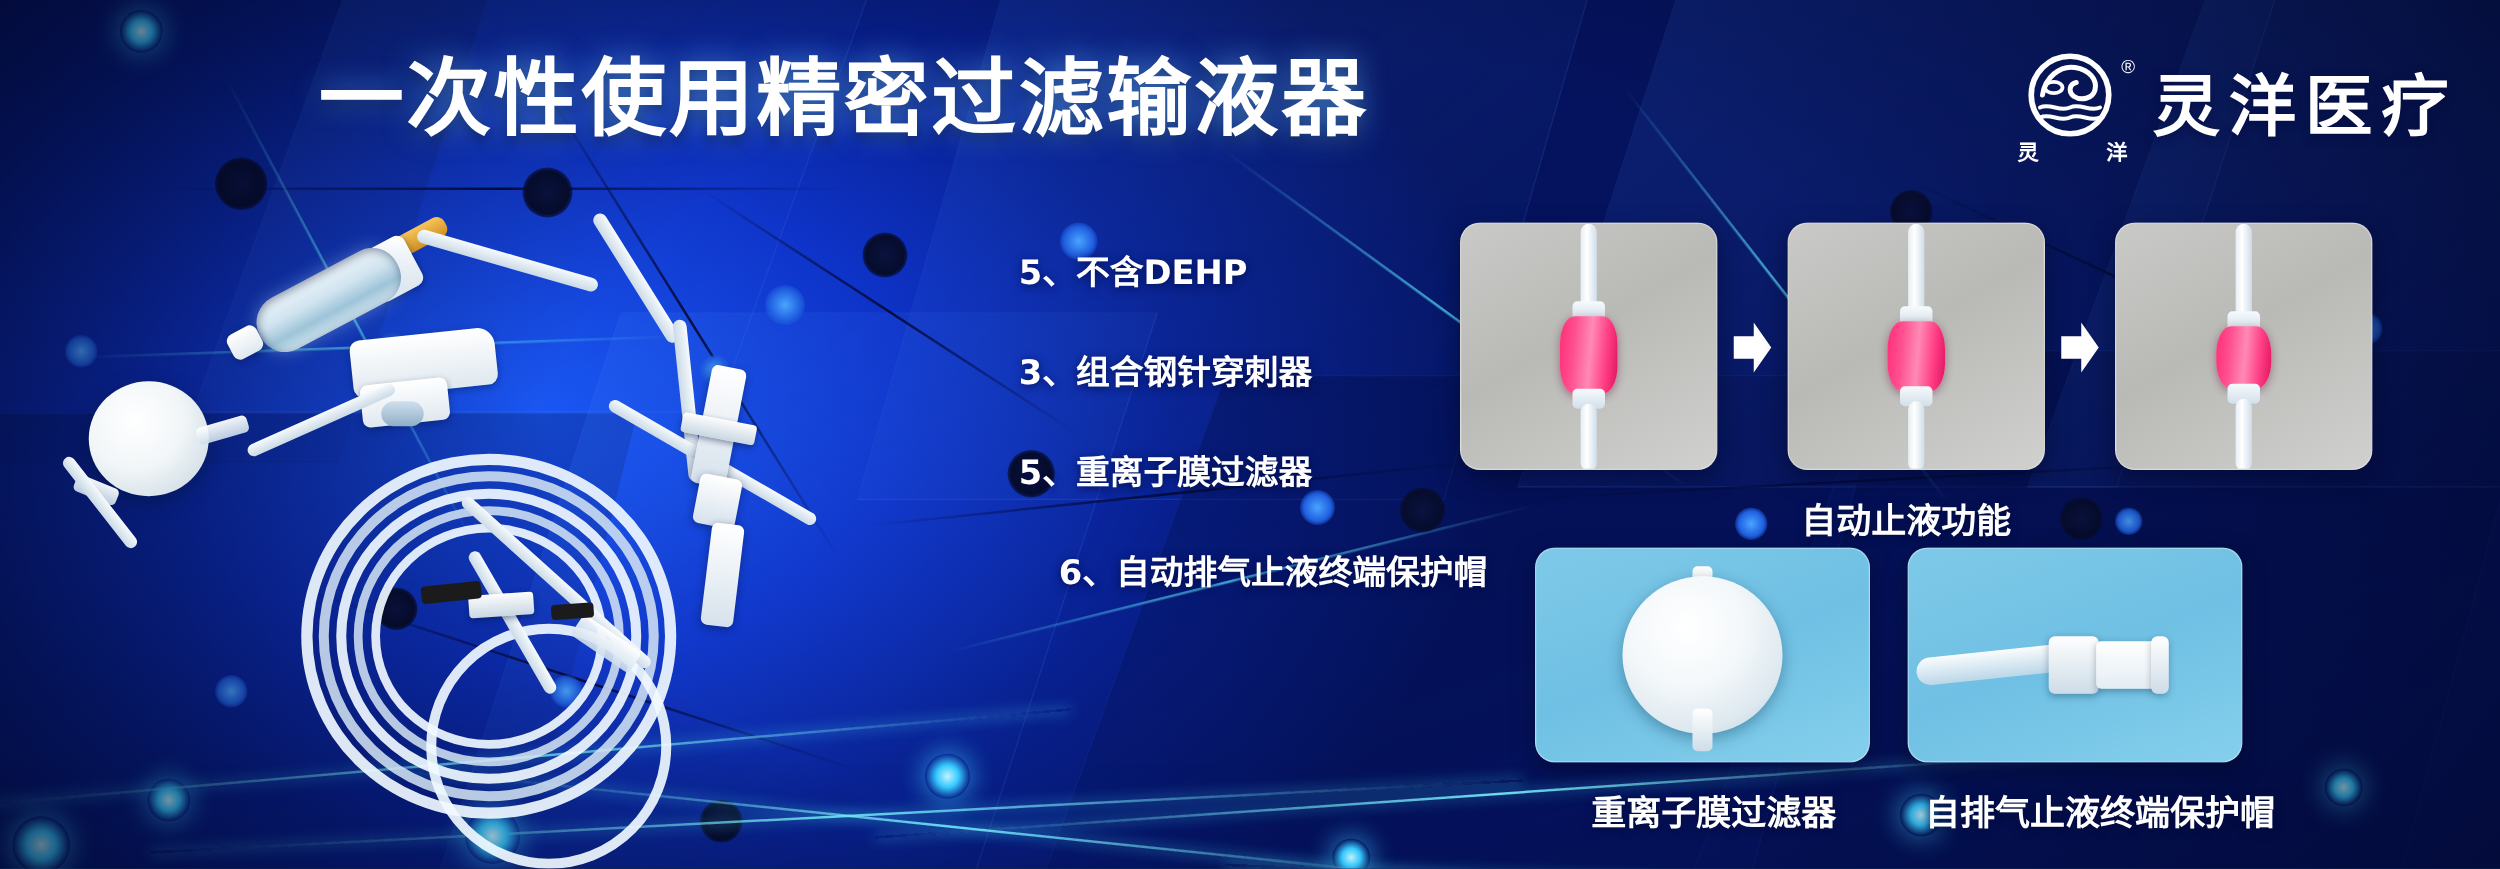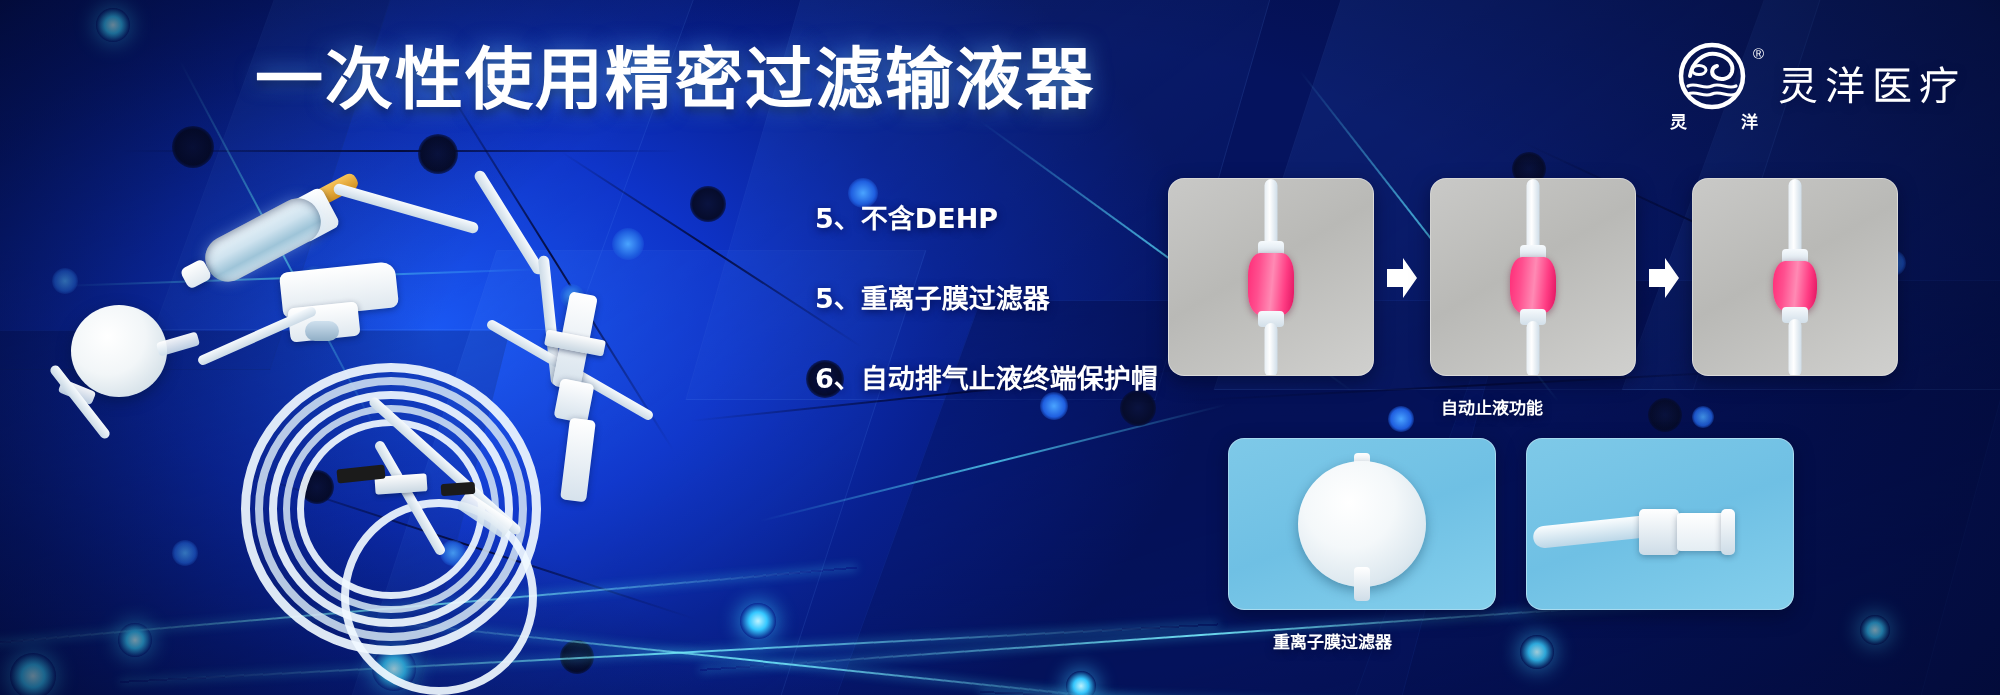--- a/index.html
+++ b/index.html
@@ -79,38 +79,38 @@
   .brand-mark .reg{
     position:absolute;right:-4px;top:6px;color:#fff;font-size:15px;line-height:1;
   }
   .brand-sub-cn{
     position:absolute;left:0;top:68px;width:92px;display:flex;justify-content:space-between;
     color:#fff;font-size:17px;font-weight:700;padding:0 2px;
     font-family:"DejaVu Sans","Liberation Sans",sans-serif;
   }
   .brand-text{display:flex;flex-direction:column;align-items:center;}
   .brand-cn{
-    color:#fff;font-size:40px;font-weight:400;letter-spacing:7px;line-height:1.05;
+    color:#fff;font-size:54px;font-weight:700;letter-spacing:7px;line-height:1.05;
     font-family:"DejaVu Sans","Liberation Sans",sans-serif;
     text-shadow:0 2px 8px rgba(0,10,60,.6);
   }
   .brand-en{
     color:#fff;font-size:20px;letter-spacing:2.6px;font-weight:600;margin-top:2px;
     font-family:"Liberation Sans",sans-serif;
   }
 
   
   .features{position:absolute;left:815px;top:205px;width:420px;}
   .feature{
     color:#fff;font-size:27px;font-weight:700;line-height:1;margin-bottom:53px;
     white-space:nowrap;
     font-family:"DejaVu Sans","Liberation Sans",sans-serif;
     text-shadow:0 2px 8px rgba(0,10,70,.85);
   }
-  .feature:last-child{margin-bottom:0;}
+  .feature:last-child{margin-bottom:0;margin-left:32px;}
 
   
   .product{position:absolute;left:45px;top:175px;width:760px;height:500px;}
   .tube{position:absolute;border-radius:999px;}
   .coil{
     position:absolute;border-radius:50%;
     border-style:solid;border-color:rgba(240,248,255,.92);
   }
   .coil.inner-shade{border-color:rgba(214,230,244,.85);}
 
@@ -191,21 +191,21 @@
     position:absolute;height:22px;border-radius:12px;
     background:linear-gradient(180deg,rgba(255,255,255,.96),rgba(198,218,232,.88));
   }
   .cap-lux{
     position:absolute;border-radius:5px;
     background:linear-gradient(180deg,#ffffff,#cddce7);
     box-shadow:0 2px 6px rgba(0,30,60,.3);
   }
 
   .caption{
-    position:absolute;color:#fff;font-size:17px;font-weight:700;white-space:nowrap;
+    position:absolute;color:#fff;font-size:28px;font-weight:700;white-space:nowrap;
     font-family:Liberation Serif, serif;
     text-shadow:0 2px 8px rgba(0,10,60,.9);
   }
 </style>
 </head>
 <body>
 
 <div id="stage">
 
   <div class="bg-base"></div>
@@ -337,20 +337,21 @@
     <div class="tube" style="left:300px;top:286px;width:200px;height:10px;background:linear-gradient(180deg,#f6fafd,#cbdae6);transform:rotate(42deg);"></div>
     <div class="connector" style="left:412px;top:330px;width:56px;height:20px;transform:rotate(34deg);"></div>
     <div class="tube" style="left:300px;top:318px;width:130px;height:10px;background:linear-gradient(180deg,#f6fafd,#cbdae6);transform:rotate(60deg);"></div>
     <div class="clamp" style="left:330px;top:300px;width:52px;height:18px;transform:rotate(-4deg);"></div>
     <div style="position:absolute;left:292px;top:292px;width:48px;height:14px;background:#1b1b1b;border-radius:3px;transform:rotate(-6deg);"></div>
     <div style="position:absolute;left:396px;top:308px;width:34px;height:12px;background:#1b1b1b;border-radius:3px;transform:rotate(-4deg);"></div>
   </div>
 
   <div class="features">
     <div class="feature">5、不含DEHP</div>
+    <div class="feature">3、组合钢针穿刺器</div>
     <div class="feature">5、重离子膜过滤器</div>
     <div class="feature">6、自动排气止液终端保护帽</div>
   </div>
 
   <div class="panel gray" style="left:1168px;top:178px;width:206px;height:198px;">
     <div class="dripline" style="top:0;height:70px;"></div>
     <div class="collar" style="top:62px;"></div>
     <div class="pinkbody" style="top:74px;width:46px;height:62px;"></div>
     <div class="collar" style="top:132px;"></div>
     <div class="dripline" style="top:144px;height:54px;"></div>
@@ -393,14 +394,15 @@
   </div>
 
   <div class="panel cyan" style="left:1526px;top:438px;width:268px;height:172px;">
     <div class="cap-tube" style="left:6px;top:82px;width:118px;transform:rotate(-6deg);"></div>
     <div class="cap-lux" style="left:112px;top:70px;width:40px;height:46px;"></div>
     <div class="cap-lux" style="left:150px;top:74px;width:48px;height:38px;border-radius:4px;background:linear-gradient(180deg,#ffffff,#e4edf3);"></div>
     <div class="cap-lux" style="left:194px;top:70px;width:14px;height:46px;"></div>
   </div>
 
   <div class="caption" style="left:1273px;top:628px;">重离子膜过滤器</div>
+  <div class="caption" style="left:1540px;top:628px;">自排气止液终端保护帽</div>
 
 </div>
 
 </body></html>

